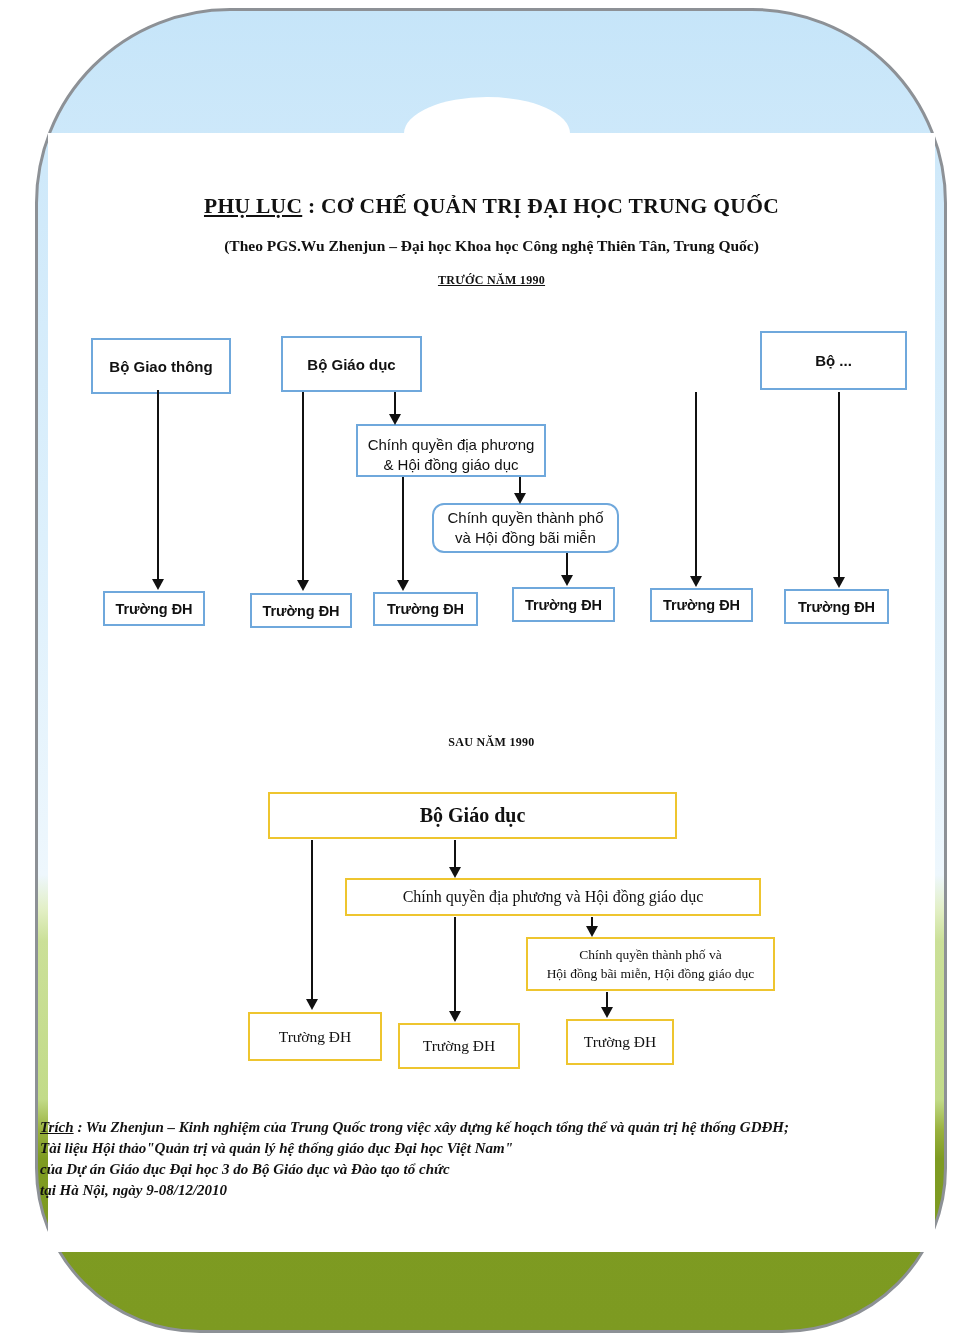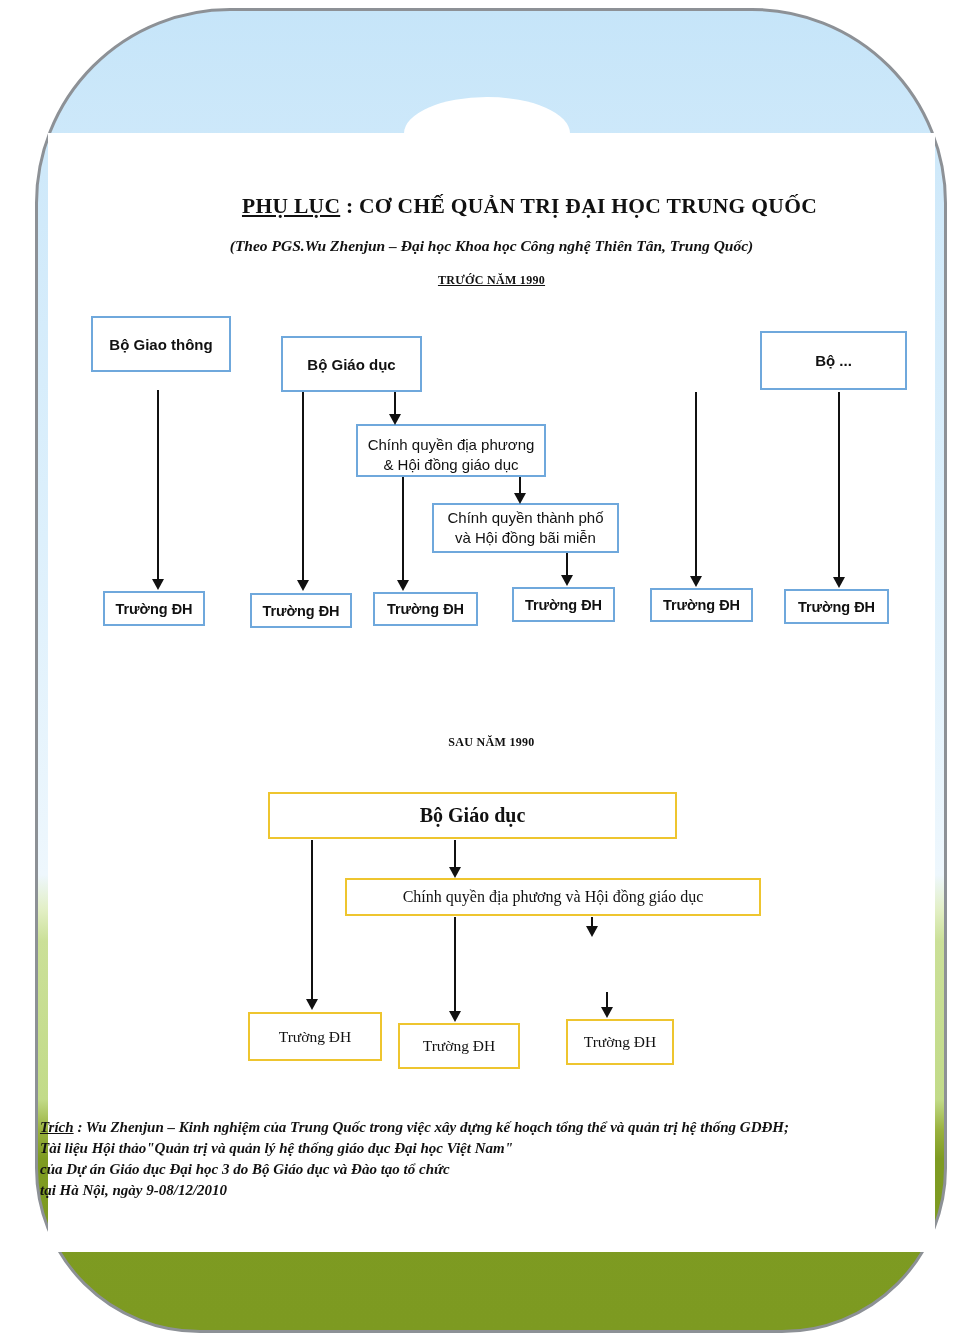--- a/index.html
+++ b/index.html
@@ -24,23 +24,23 @@
       var(--grass-dark,#7e9b22) 87%,
       #7d9a21 100%);
     z-index:0;
   }
   .panel{position:absolute;left:48px;top:133px;width:887px;height:1119px;background:#fff;z-index:1;}
   .bump{position:absolute;left:404px;top:97px;width:166px;height:73px;background:#fff;border-radius:50%;z-index:1;}
   .layer{position:absolute;inset:0;z-index:2;}
 
   
   .cline{position:absolute;left:48px;width:887px;text-align:center;}
-  .title{top:194px;font-weight:bold;font-size:21.5px;letter-spacing:.3px;padding-left:38px;}
+  .title{top:194px;font-weight:bold;font-size:21.5px;letter-spacing:.3px;}
   .title .u{text-decoration:underline;}
-  .subtitle{top:237px;font-style:italic;font-weight:bold;font-size:15.5px;}
+  .subtitle{top:237px;font-weight:bold;font-size:15.5px;}
   .sec-h{font-weight:bold;font-size:12px;letter-spacing:.3px;}
   .sec-h.before{top:273px;text-decoration:underline;}
   .sec-h.after{top:735px;}
 
   
   .bx{position:absolute;box-sizing:border-box;background:#fff;display:flex;flex-direction:column;
       align-items:center;justify-content:center;text-align:center;}
   .bb{border:2px solid var(--before-box-border,#6fa8dc);font-family:"Liberation Sans",sans-serif;}
   .yb{border:2.5px solid var(--after-box-border,#eec52f);font-family:"Liberation Serif",serif;}
   .ministry{font-weight:bold;font-size:15px;}
@@ -69,35 +69,35 @@
 <div class="slide"></div>
 <div class="panel"></div>
 <div class="bump"></div>
 
 <div class="layer">
 
   <div class="cline title"><span class="u">PHỤ LỤC</span><span> : CƠ CHẾ QUẢN TRỊ ĐẠI HỌC TRUNG QUỐC</span></div>
   <div class="cline subtitle">(Theo PGS.Wu Zhenjun – Đại học Khoa học Công nghệ Thiên Tân, Trung Quốc)</div>
   <div class="cline sec-h before">TRƯỚC NĂM 1990</div>
 
-  <div class="bx bb ministry" style="left:91px;top:316px;width:140px;height:56px;">
+  <div class="bx bb ministry" style="left:91px;top:338px;width:140px;height:56px;">
       <span>Bộ Giao thông</span>
     </div>
   <div class="bx bb ministry" style="left:281px;top:336px;width:141px;height:56px;">
       <span>Bộ Giáo dục</span>
     </div>
   <div class="bx bb ministry" style="left:760px;top:331px;width:147px;height:59px;">
       <span>Bộ ...</span>
     </div>
 
   <div class="bx bb gov1" style="left:356px;top:424px;width:190px;height:53px;justify-content:flex-end;">
     <span>Chính quyền địa phương</span>
     <span>&amp; Hội đồng giáo dục</span>
   </div>
-  <div class="bx bb gov1" style="left:432px;top:503px;width:187px;height:50px;">
+  <div class="bx bb gov1" style="left:432px;top:503px;width:187px;height:50px;border-radius:12px;">
     <span>Chính quyền thành phố</span>
     <span>và Hội đồng bãi miễn</span>
   </div>
 
   <div class="bx bb uni1" style="left:103px;top:591px;width:102px;height:35px;">
       <span>Trường ĐH</span>
     </div>
   <div class="bx bb uni1" style="left:250px;top:593px;width:102px;height:35px;">
       <span>Trường ĐH</span>
     </div>
@@ -148,20 +148,24 @@
     </div>
 
   <div class="cline sec-h after">SAU NĂM 1990</div>
 
   <div class="bx yb moe2" style="left:268px;top:792px;width:409px;height:47px;">
       <span>Bộ Giáo dục</span>
     </div>
   <div class="bx yb gov2" style="left:345px;top:878px;width:416px;height:38px;">
       <span>Chính quyền địa phương và Hội đồng giáo dục</span>
     </div>
+  <div class="bx yb city2" style="left:526px;top:937px;width:249px;height:54px;">
+    <span>Chính quyền thành phố và</span>
+    <span>Hội đồng bãi miễn, Hội đồng giáo dục</span>
+  </div>
 
   <div class="bx yb uni2" style="left:248px;top:1012px;width:134px;height:49px;">
       <span>Trường ĐH</span>
     </div>
   <div class="bx yb uni2" style="left:398px;top:1023px;width:122px;height:46px;">
       <span>Trường ĐH</span>
     </div>
   <div class="bx yb uni2" style="left:566px;top:1019px;width:108px;height:46px;">
       <span>Trường ĐH</span>
     </div>

